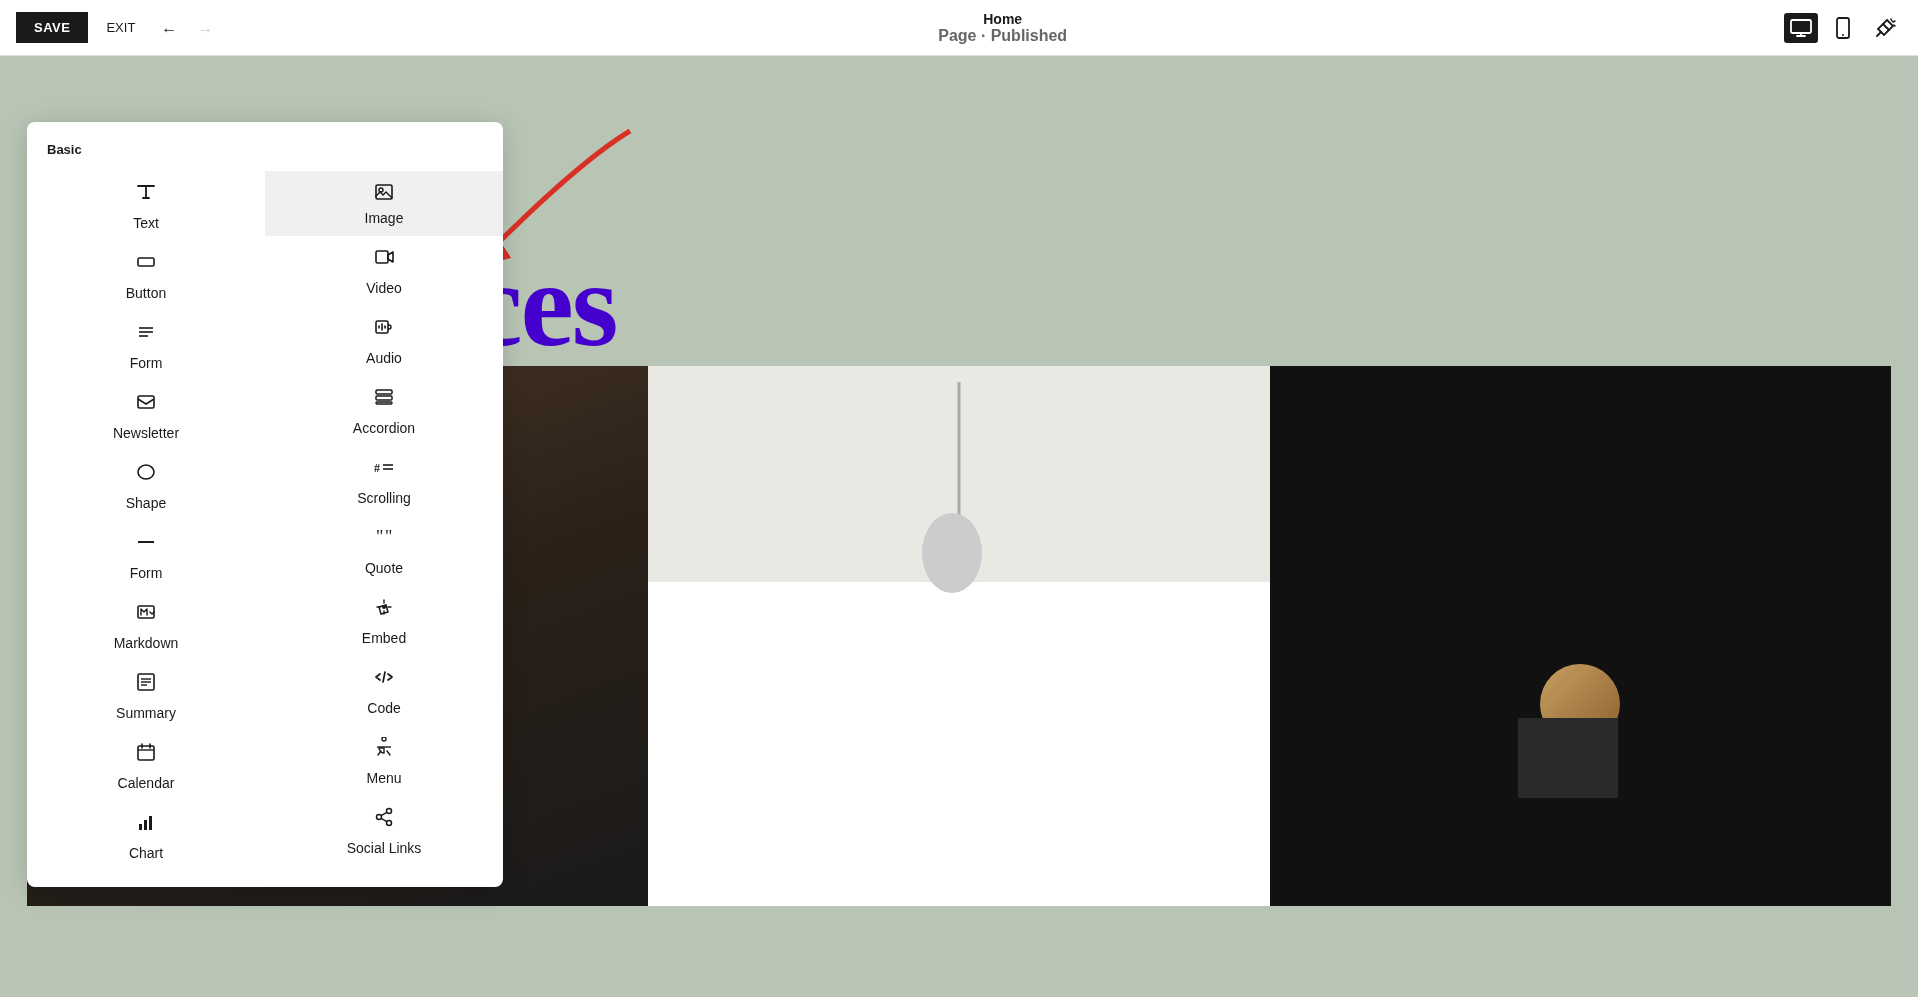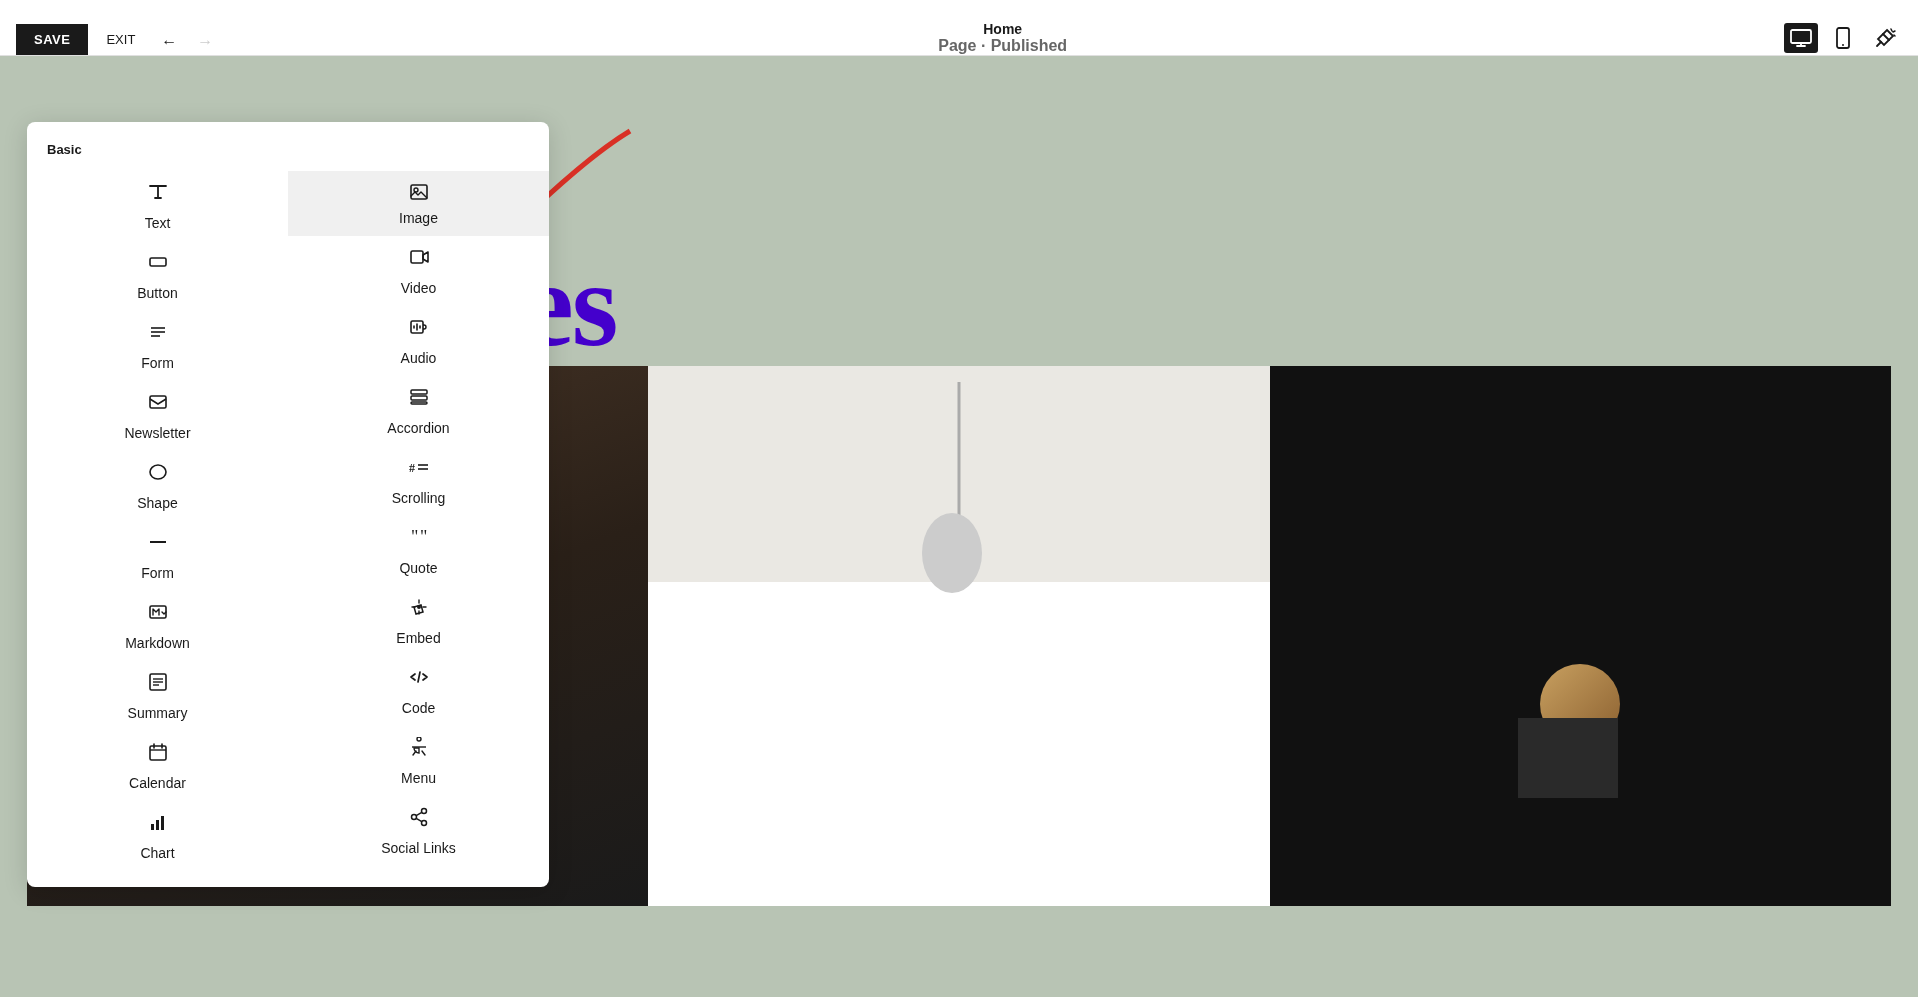--- a/index.html
+++ b/index.html
@@ -1,21 +1,21 @@
 <!DOCTYPE html>
 <html><head>
   <meta charset="utf-8">
   <style>
     * { box-sizing: border-box; margin: 0; padding: 0; }
     body { font-family: -apple-system, BlinkMacSystemFont, 'Segoe UI', sans-serif; width: 1918px; height: 997px; overflow: hidden; background: #c5cfc0; }
 
     
     .toolbar {
       position: fixed; top: 0; left: 0; right: 0; height: 56px;
-      background: #fff; display: flex; align-items: flex-end;
+      background: #fff; display: flex; align-items: center;
       border-bottom: 1px solid #e0e0e0; z-index: 100;
       padding: 0 16px; gap: 8px;
     }
     .save-btn {
       background: #1a1a1a; color: #fff; border: none; padding: 8px 18px;
       font-size: 13px; font-weight: 600; cursor: pointer; letter-spacing: 0.5px;
     }
     .exit-btn {
       background: none; border: none; font-size: 13px; font-weight: 500;
       color: #1a1a1a; cursor: pointer; padding: 8px 10px;
@@ -70,21 +70,21 @@
     .red-arrow {
       position: absolute; top: 65px; left: 200px; pointer-events: none;
     }
 
     
     .panel {
       position: absolute; top: 66px; left: 27px;
       background: #fff; border-radius: 8px;
       box-shadow: 0 4px 24px rgba(0,0,0,0.15);
       padding: 20px 0 16px 0;
-      width: 522px;
+      width: 476px;
       z-index: 50;
     }
     .panel-title {
       font-size: 13px; font-weight: 700; color: #1a1a1a;
       padding: 0 20px 14px 20px;
     }
     .panel-grid {
       display: grid; grid-template-columns: 1fr 1fr;
     }
     .panel-item {

